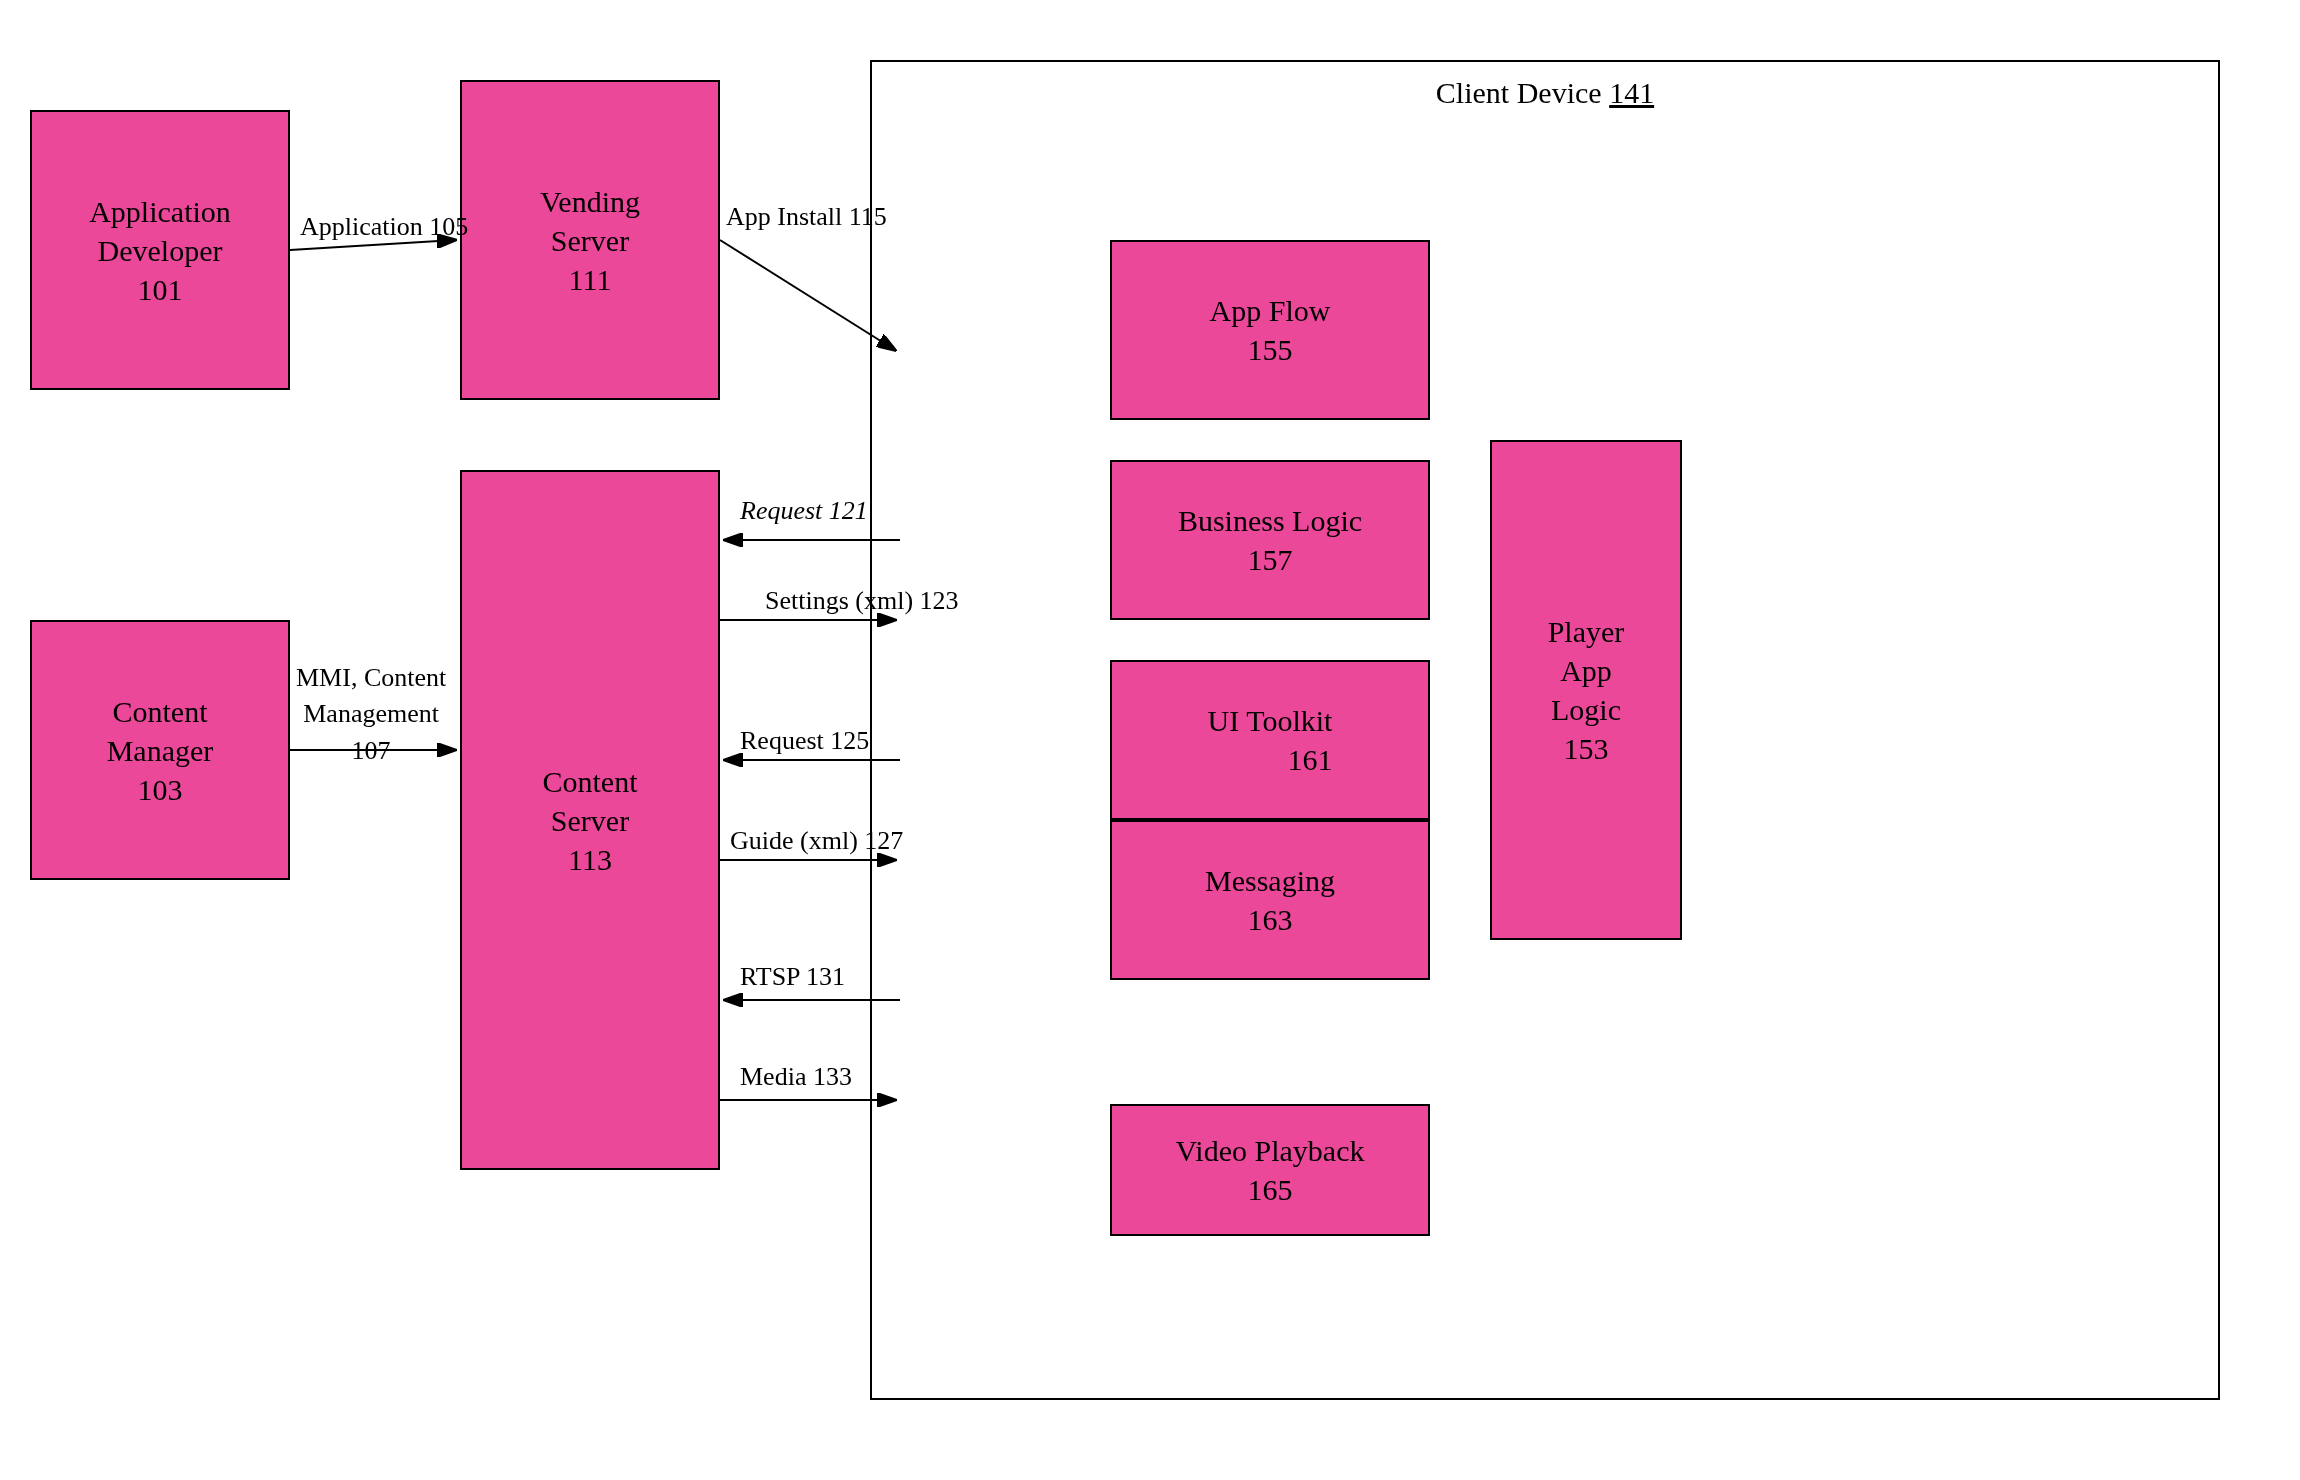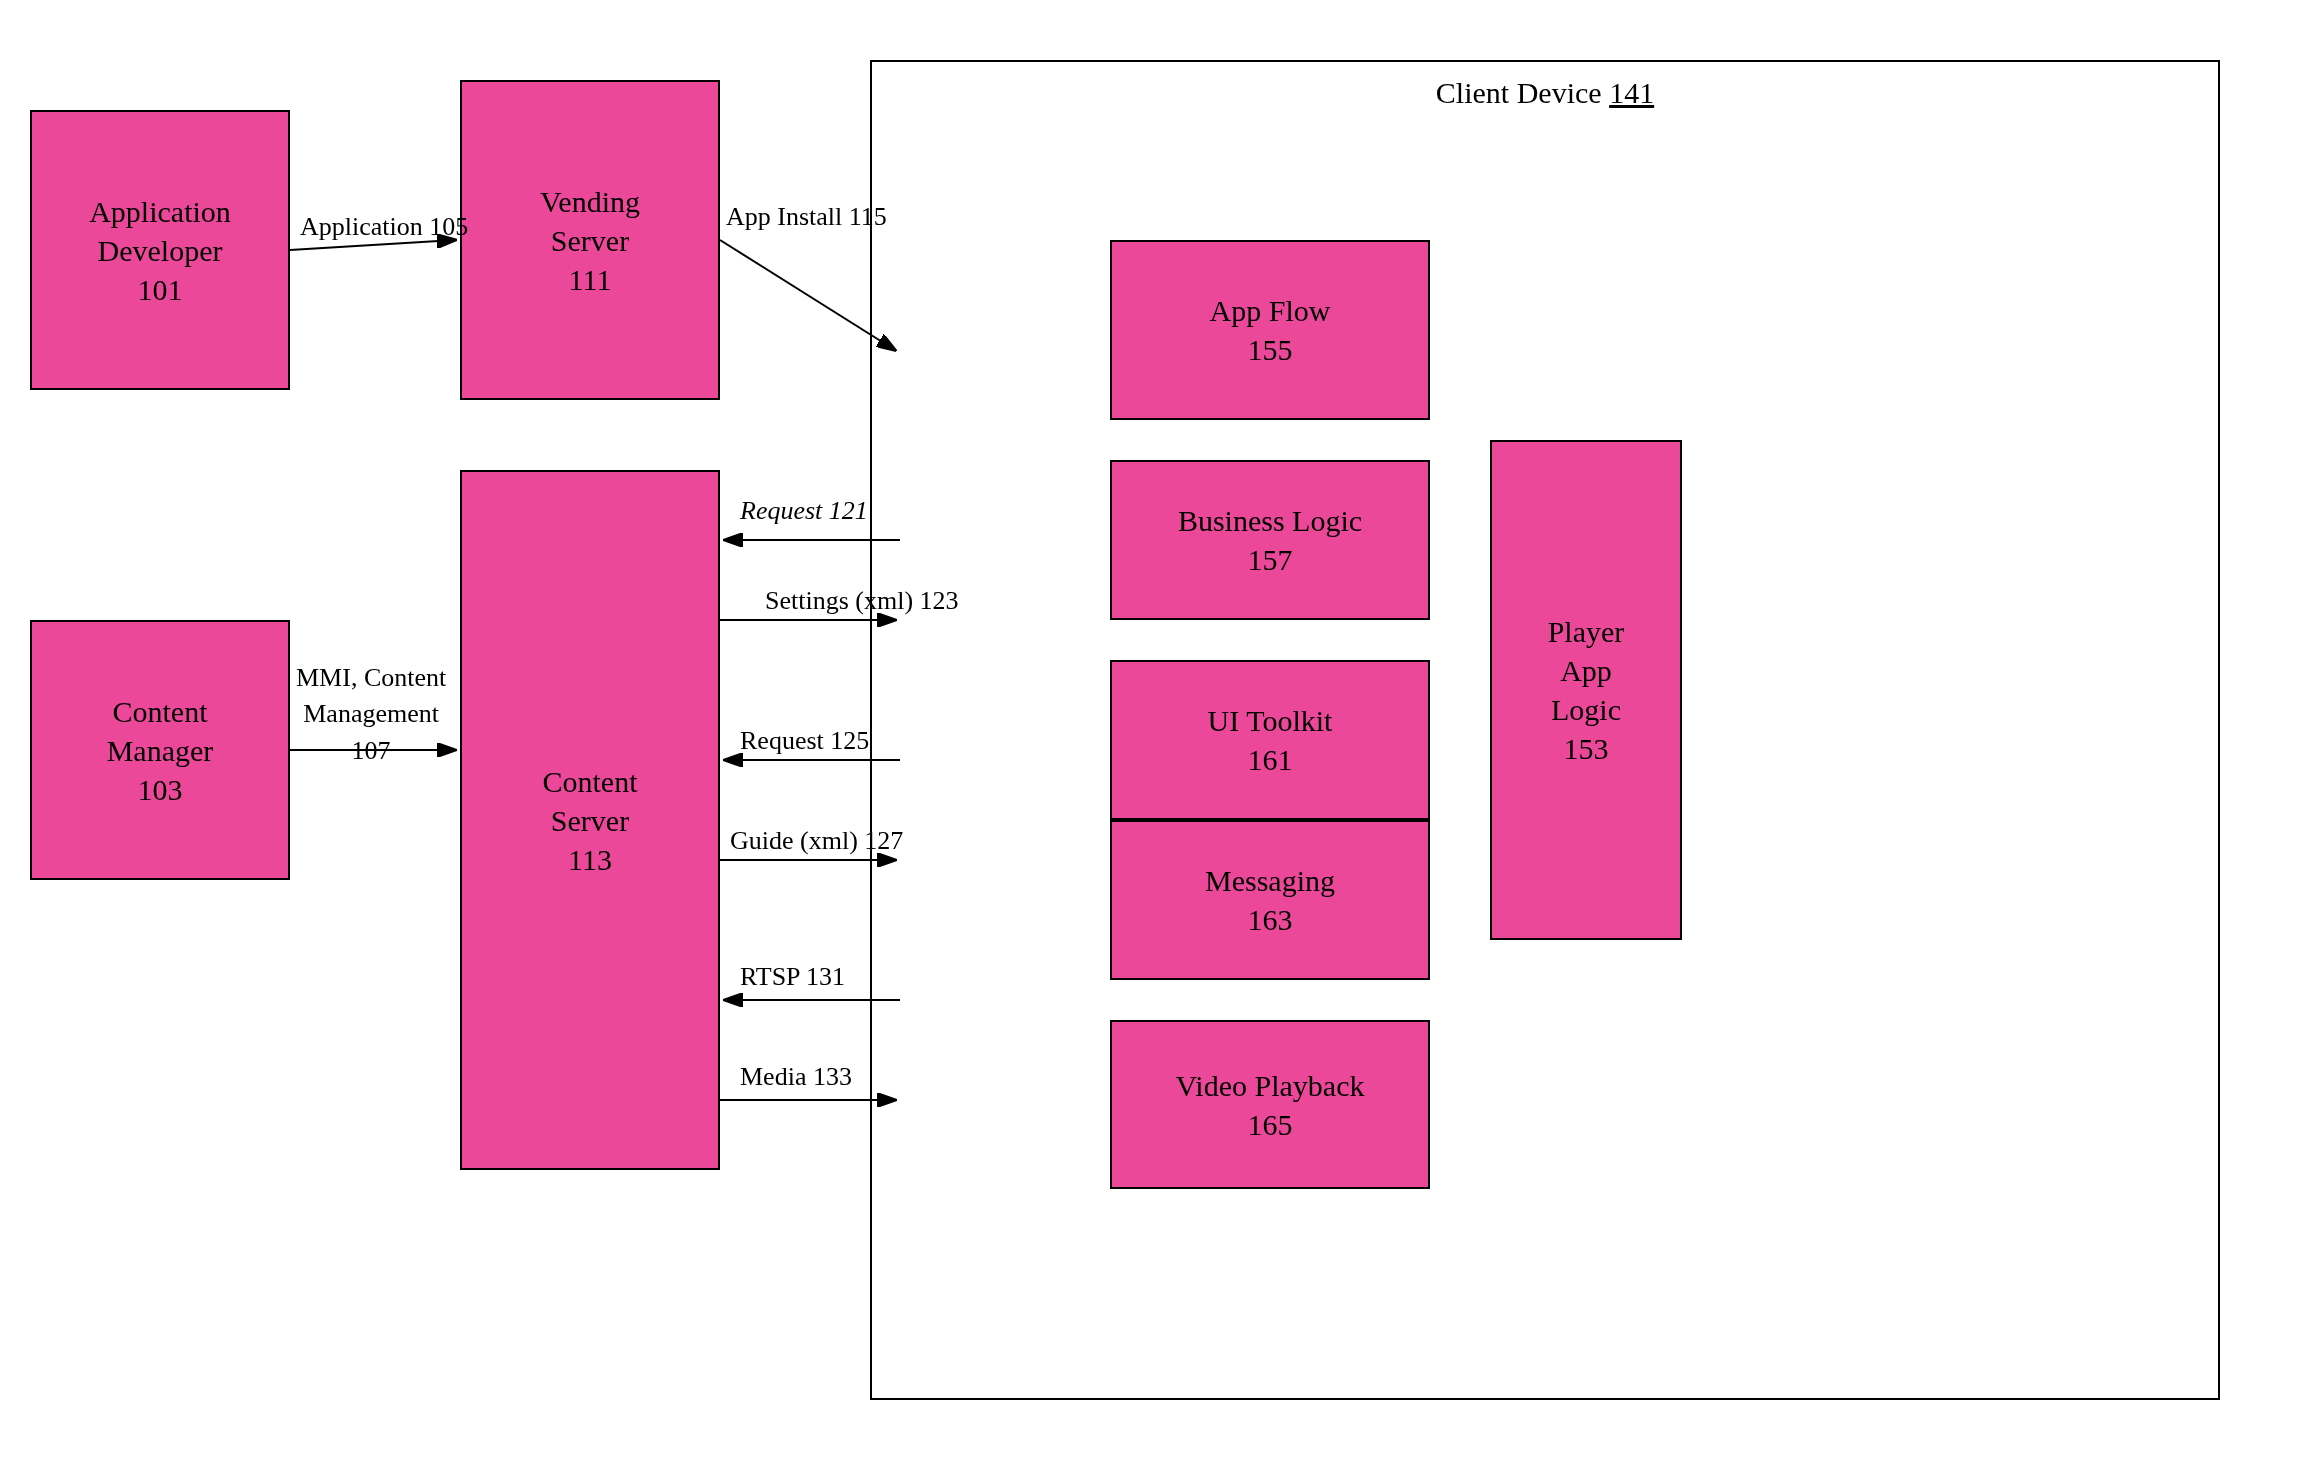--- a/index.html
+++ b/index.html
@@ -96,29 +96,29 @@
 
 
   <div class="box" style="left: 1110px; top: 240px; width: 320px; height: 180px; font-size: 30px;">
     <span>App Flow<br>155</span>
   </div>
 
   <div class="box" style="left: 1110px; top: 460px; width: 320px; height: 160px; font-size: 30px;">
     <span>Business Logic<br>157</span>
   </div>
 
-  <div class="box" style="left: 1110px; top: 660px; width: 320px; height: 160px; font-size: 30px;">
+  <div class="box" style="left: 1110px; top: 660px; width: 320px; height: 160px; font-size: 30px; text-align: right;">
     <span>UI Toolkit<br>161</span>
   </div>
 
   <div class="box" style="left: 1110px; top: 820px; width: 320px; height: 160px; font-size: 30px;">
     <span>Messaging<br>163</span>
   </div>
 
-  <div class="box" style="left: 1110px; top: 1020px; width: 320px; height: 169px; font-size: 30px; align-items: center;">
+  <div class="box" style="left: 1110px; top: 1104px; width: 320px; height: 132px; font-size: 30px; align-items: center;">
     <span>Video Playback<br>165</span>
   </div>
 
   <div class="box" style="left: 1490px; top: 440px; width: 192px; height: 500px; font-size: 30px;">
     <span>Player<br>App<br>Logic<br>153</span>
   </div>
 
   <svg class="arrows">
     <defs>
       <marker id="arrowhead-right" markerWidth="10" markerHeight="7" refX="9" refY="3.5" orient="auto">

